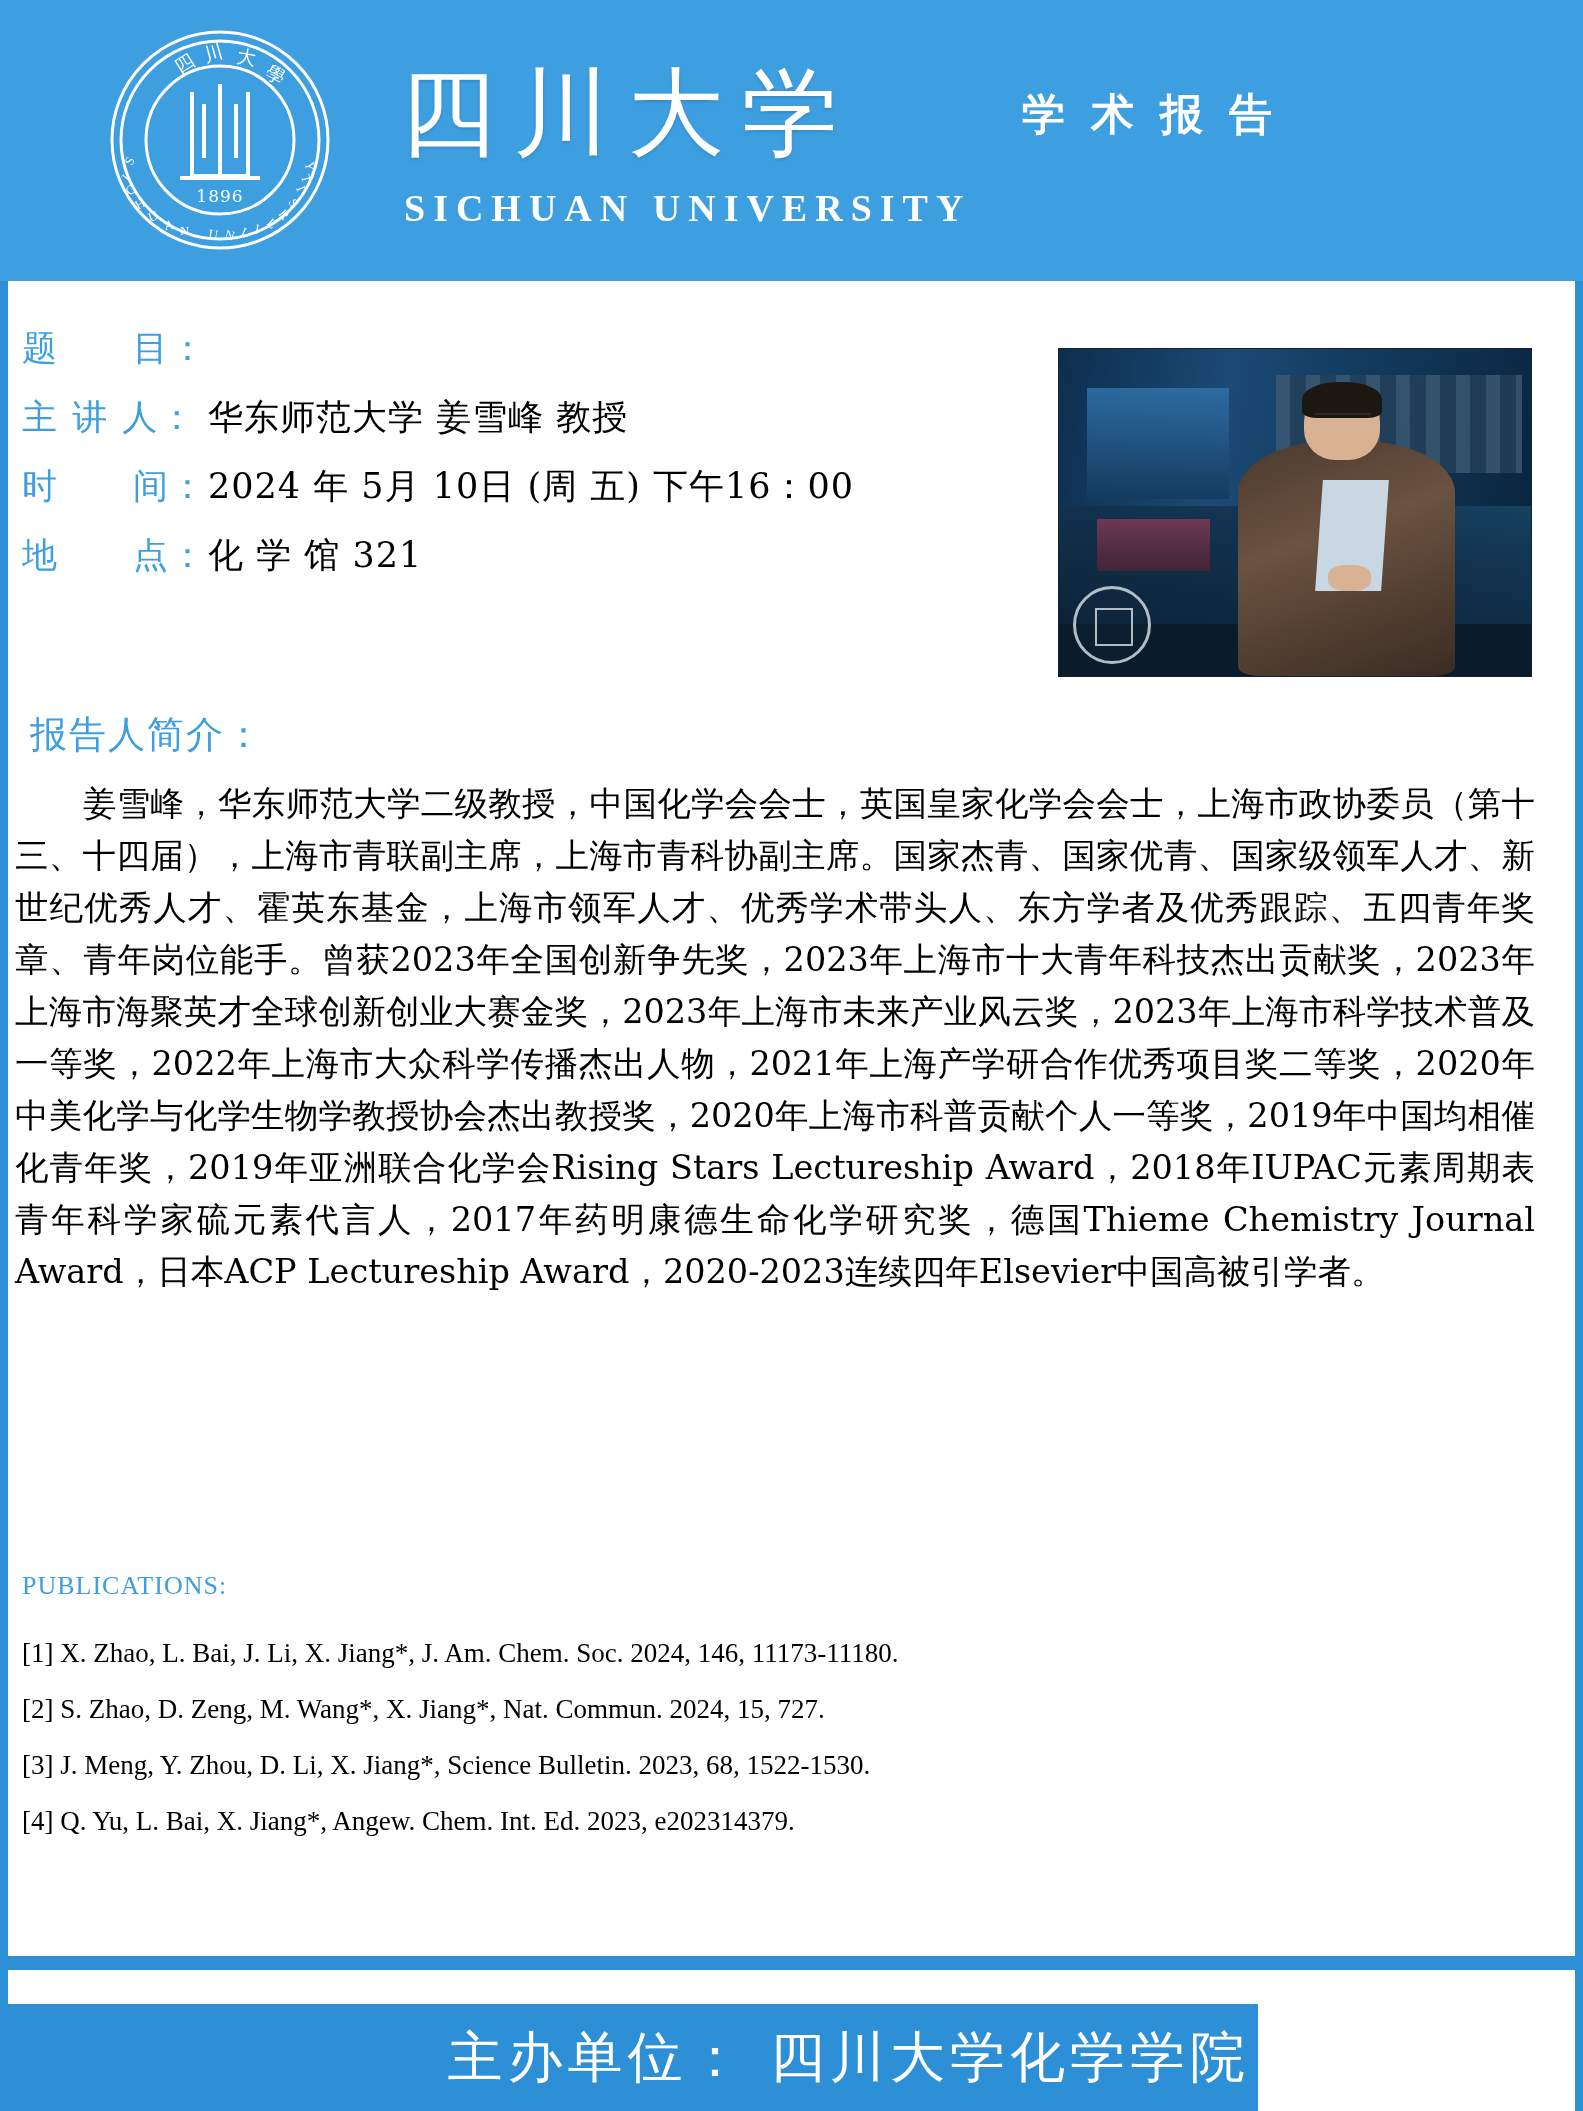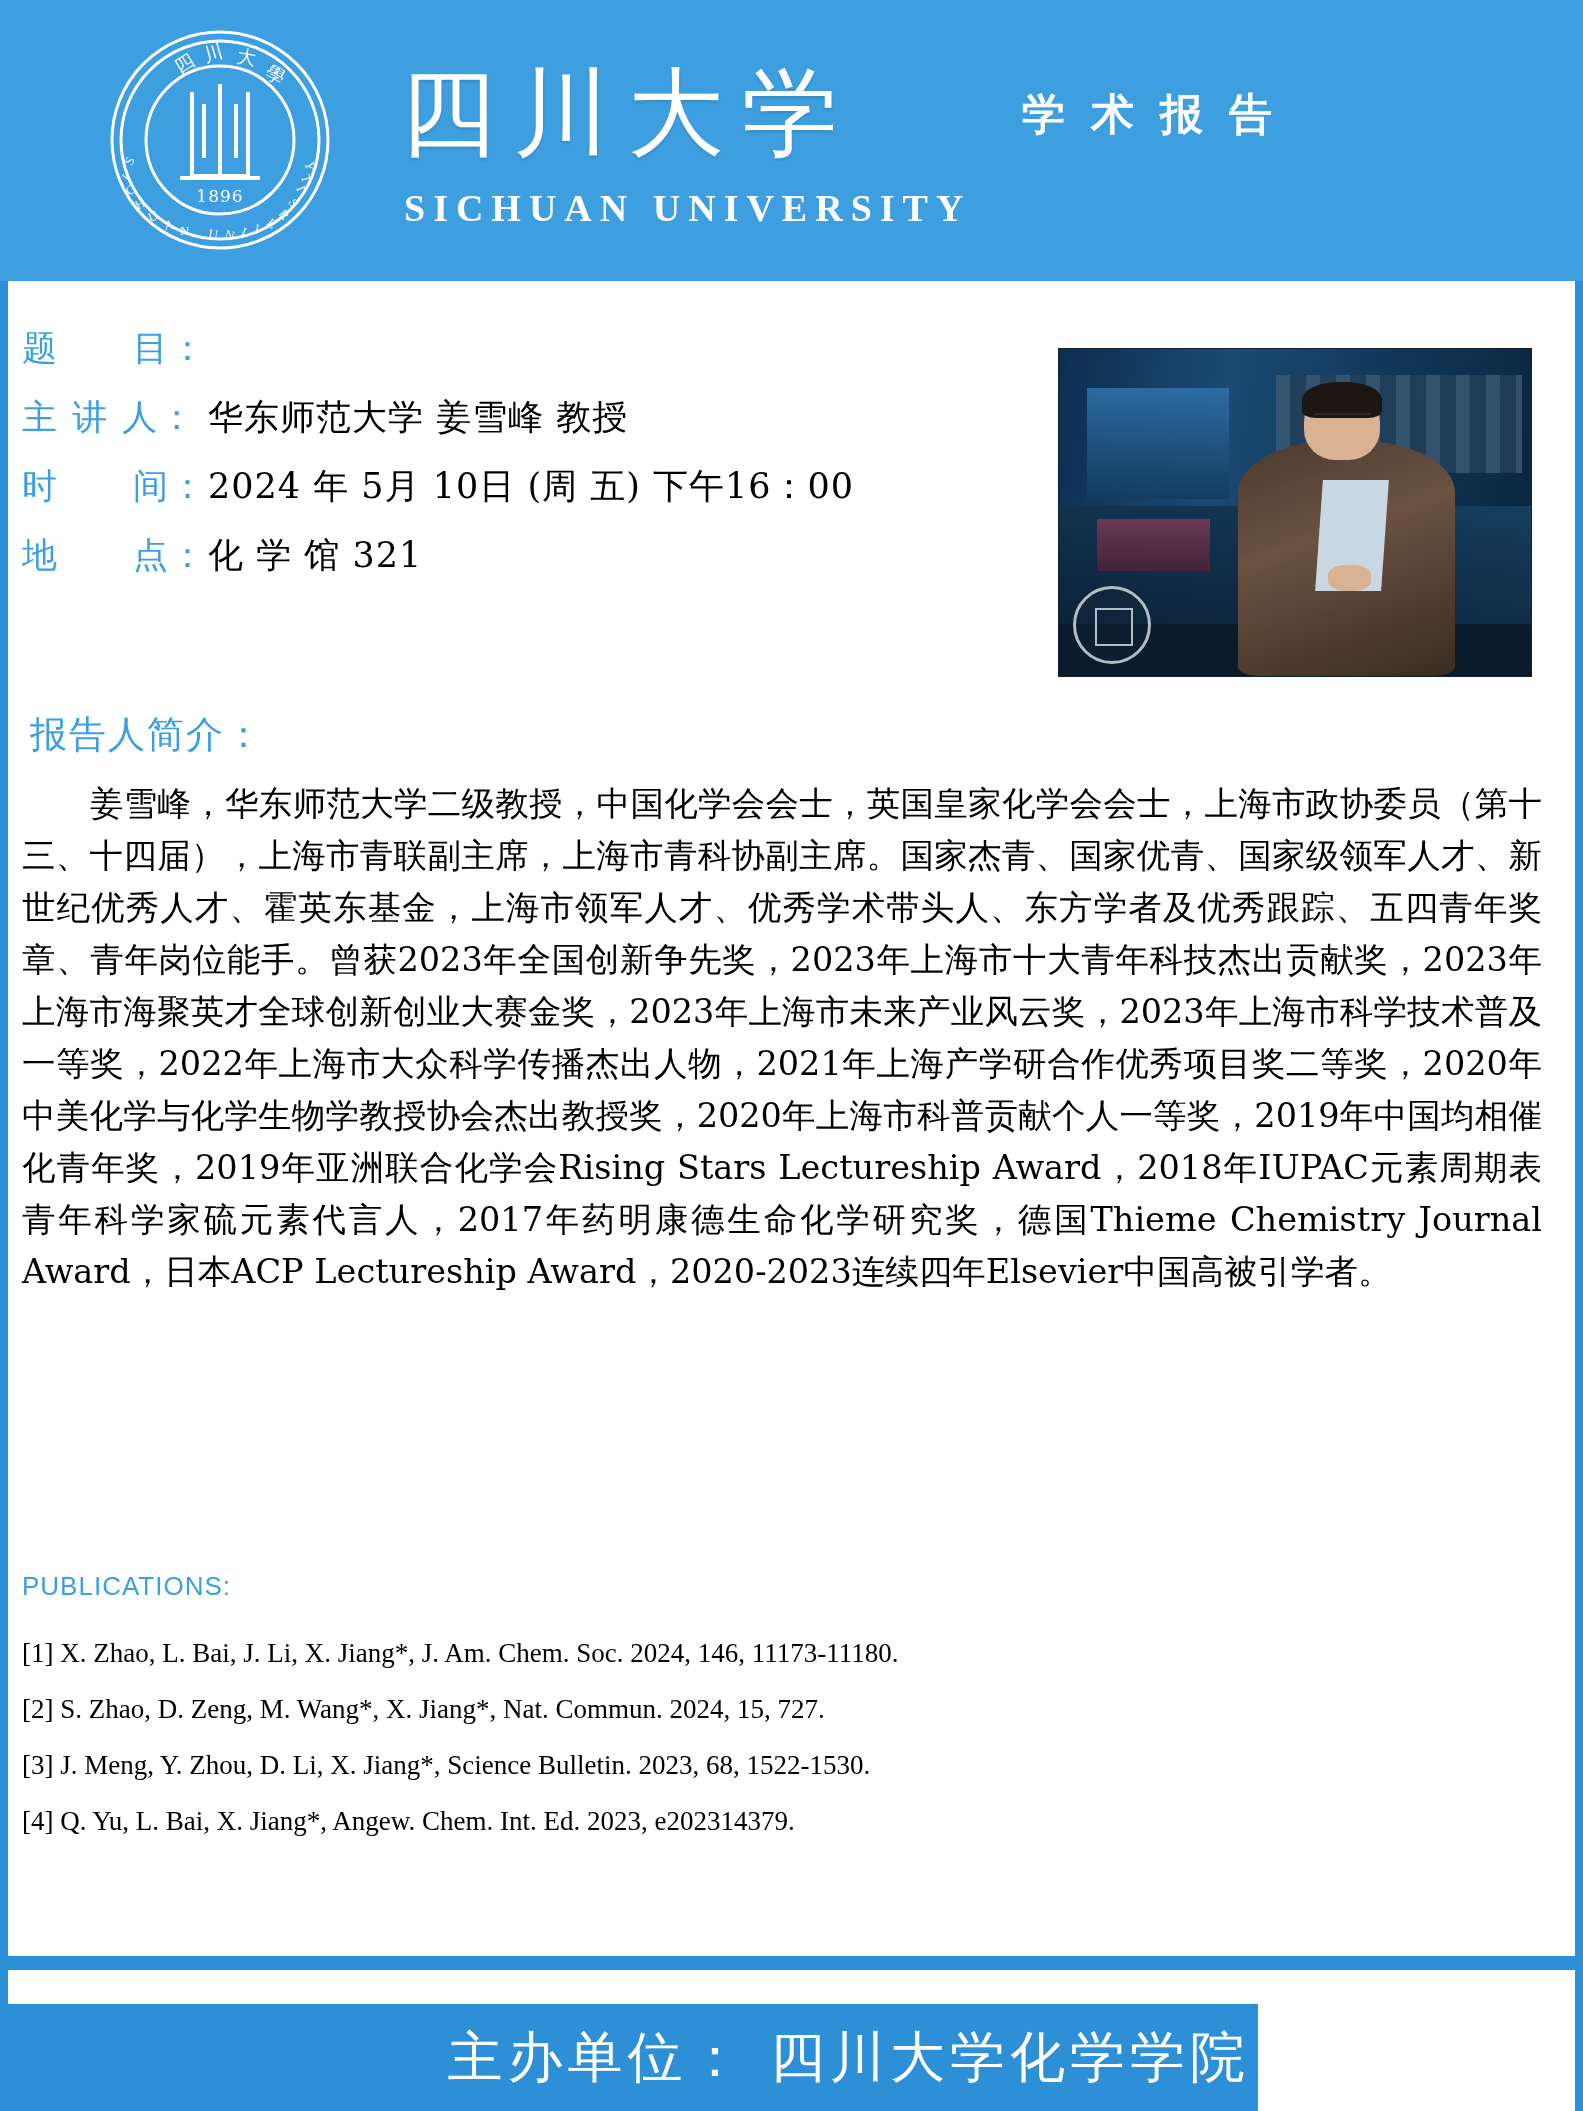--- a/index.html
+++ b/index.html
@@ -204,42 +204,42 @@
     position: absolute;
     left: 30px;
     top: 710px;
     color: #3d9ee0;
     font-size: 37px;
     letter-spacing: 2px;
     font-family: "DejaVu Serif", "Liberation Serif", serif;
   }
   .bio-body {
     position: absolute;
-    left: 22px;
+    left: 15px;
     top: 778px;
     width: 1520px;
     color: #000000;
     font-size: 33.5px;
     line-height: 52px;
     text-align: justify;
     text-justify: inter-character;
     text-indent: 68px;
     font-family: "DejaVu Serif", "Liberation Serif", serif;
     letter-spacing: 0px;
   }
 
   
   .pub-title {
     position: absolute;
     left: 22px;
     top: 1571px;
     color: #3d9ee0;
     font-size: 26px;
     letter-spacing: 1px;
-    font-family: Liberation Sans, sans-serif;
+    font-family: Liberation Serif, serif;
     font-weight: 400;
   }
   .pub-list {
     position: absolute;
     left: 22px;
     top: 1625px;
     width: 1520px;
   }
   .pub-item {
     font-size: 27px;

